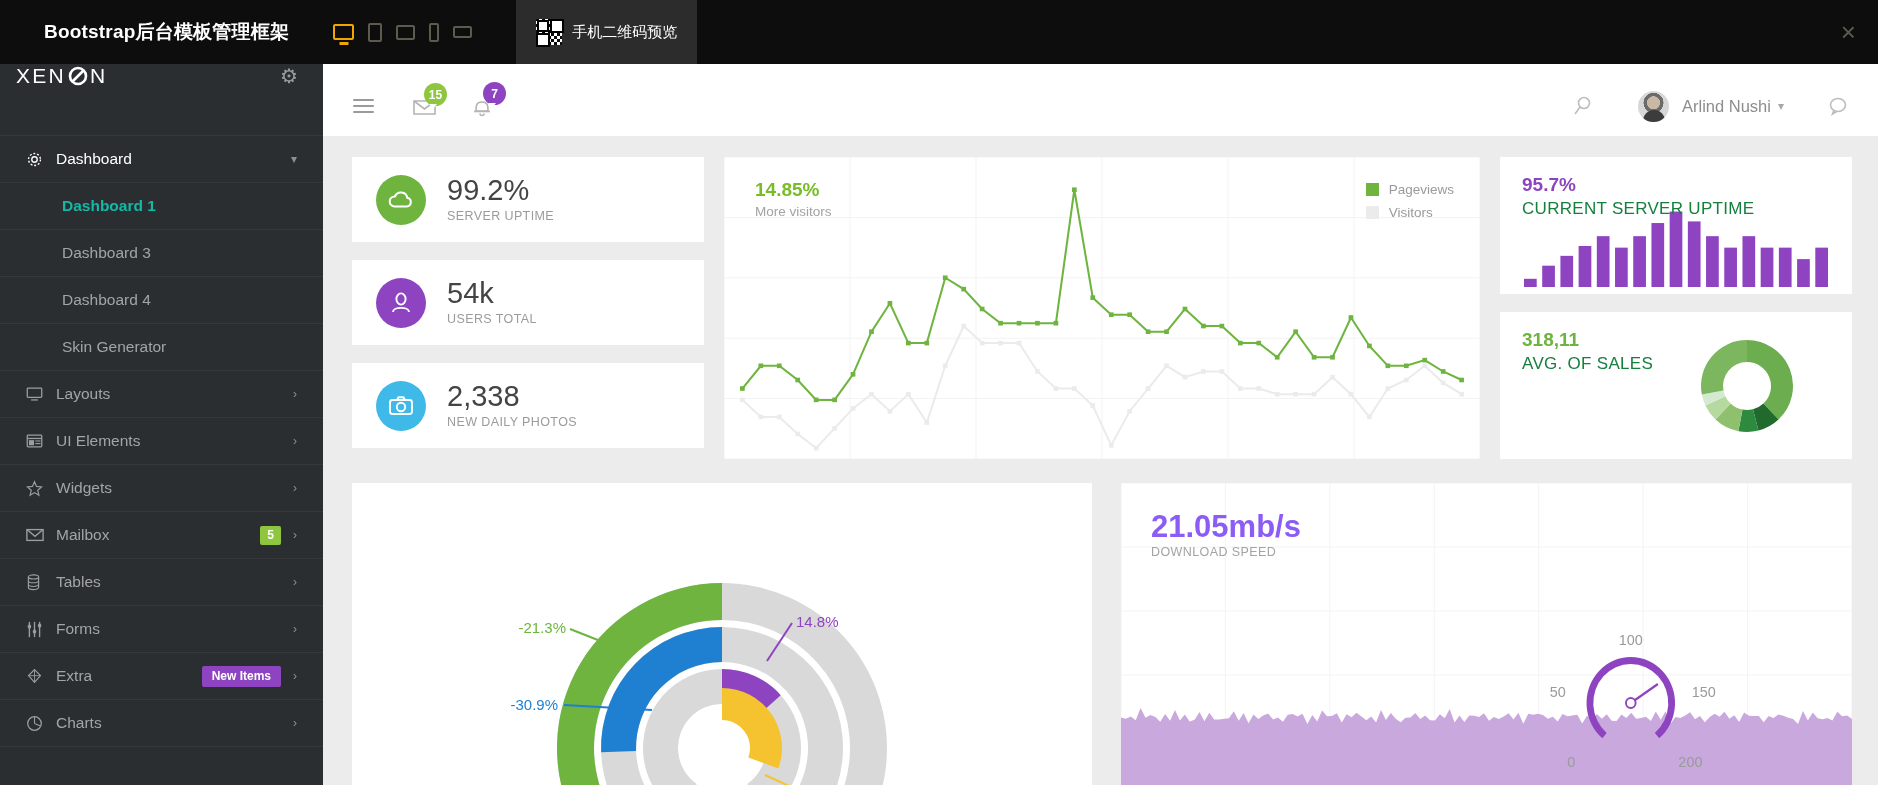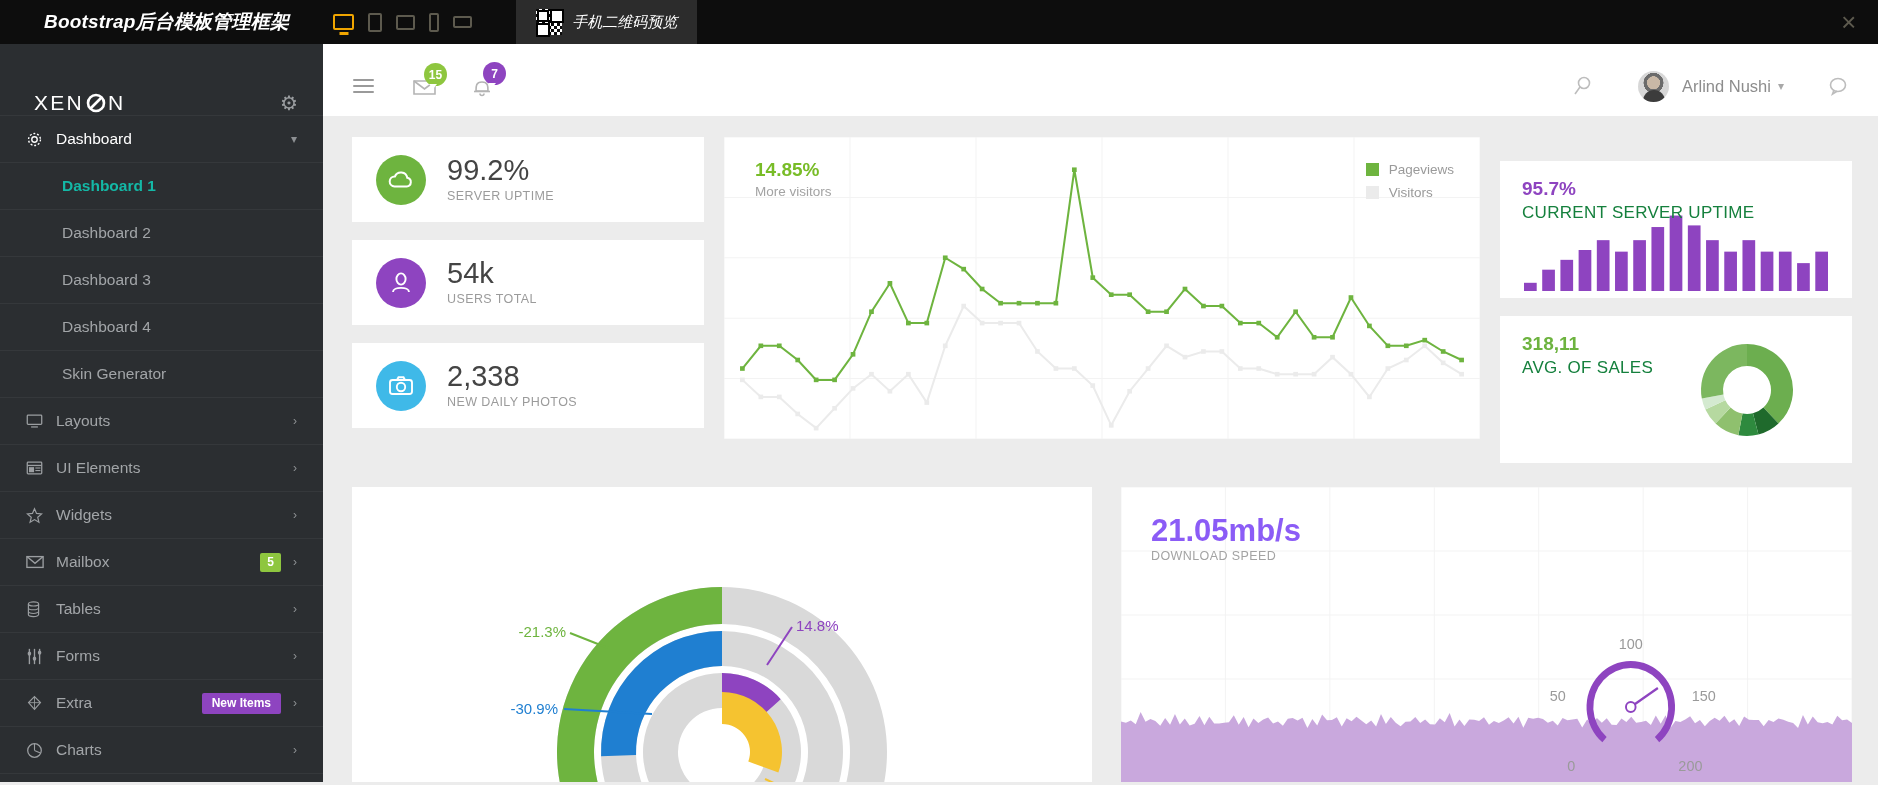--- a/index.html
+++ b/index.html
@@ -6,27 +6,26 @@
   html, body { width: 1878px; height: 785px; overflow: hidden; }
   body {
     font-family: "Liberation Sans", sans-serif;
     background: #ececec;
     color: #333;
     -webkit-font-smoothing: antialiased;
   }
 
   
   .topbar {
-    height: 44px;
+    height: 64px;
     background: #0d0d0d;
     display: flex;
     align-items: stretch;
     position: relative;
     color: #fff;
-    font-style: italic;
   }
   .topbar-title {
     font-size: 19px;
     font-weight: bold;
     padding: 0 0 0 44px;
     display: flex;
     align-items: center;
     white-space: nowrap;
     letter-spacing: .2px;
   }
@@ -110,23 +109,23 @@
   
   .sidebar {
     width: 323px;
     background: #2b2e31;
     flex-shrink: 0;
     overflow: hidden;
   }
   .brand {
     height: 72px;
     display: flex;
-    align-items: flex-end;
+    align-items: flex-start;
     justify-content: space-between;
-    padding: 0 25px 0 34px;
+    padding: 0 25px 0 16px;
     border-bottom: 1px solid #35383b;
   }
   .brand-logo {
     color: #fff;
     font-size: 25px;
     letter-spacing: 2.2px;
     font-weight: 500;
   }
   .brand-gear { color: #9a9da0; font-size: 20px; cursor: pointer; }
 
@@ -267,21 +266,21 @@
     overflow: hidden;
   }
   .lc-kpi { position: absolute; left: 31px; top: 22px; z-index: 3; }
   .lc-kpi .big { font-size: 19px; font-weight: bold; color: #78bc27; }
   .lc-kpi .sub { font-size: 13.5px; color: #a3a3a3; margin-top: 3px; }
   .lc-legend { position: absolute; right: 26px; top: 25px; z-index: 3; }
   .lc-legend div { display: flex; align-items: center; font-size: 13.5px; color: #9a9a9a; margin-bottom: 8px; }
   .lc-swatch { width: 13px; height: 13px; margin-right: 10px; }
 
   
-  .right-col { width: 352px; flex-shrink: 0; display: flex; flex-direction: column; gap: 18px; margin-top: 24px; }
+  .right-col { width: 352px; flex-shrink: 0; display: flex; flex-direction: column; gap: 18px; }
   .wid { background: #fff; position: relative; overflow: hidden; }
   .wid-uptime { height: 137px; }
   .wid-sales { height: 147px; }
   .wid-kpi { position: absolute; left: 22px; top: 17px; z-index: 2; }
   .wid-kpi .big { font-size: 19px; font-weight: bold; }
   .wid-kpi .sub { font-size: 17px; color: #15803d; margin-top: 3px; letter-spacing: .3px; }
   .purple-txt { color: #8e44c0; }
   .green-txt { color: #6db33f; }
 
   
@@ -333,23 +332,20 @@
             <svg width="17" height="17" viewBox="0 0 20 20">
               <circle cx="10" cy="10" r="3.2" fill="none" stroke="currentColor" stroke-width="1.6"></circle>
               <circle cx="10" cy="10" r="7" fill="none" stroke="currentColor" stroke-width="1.6" stroke-dasharray="2.3 2.1"></circle>
             </svg>
           </span>
           <span class="ni-label">Dashboard</span>
           <span class="caret-down">▾</span>
         </div>
         <div class="nav-item sub active">
           <span class="ni-label">Dashboard 1</span>
-        </div>
-        <div class="nav-item sub">
-          <span class="ni-label">Dashboard 2</span>
         </div>
         <div class="nav-item sub">
           <span class="ni-label">Dashboard 3</span>
         </div>
         <div class="nav-item sub">
           <span class="ni-label">Dashboard 4</span>
         </div>
         <div class="nav-item sub">
           <span class="ni-label">Skin Generator</span>
         </div>

